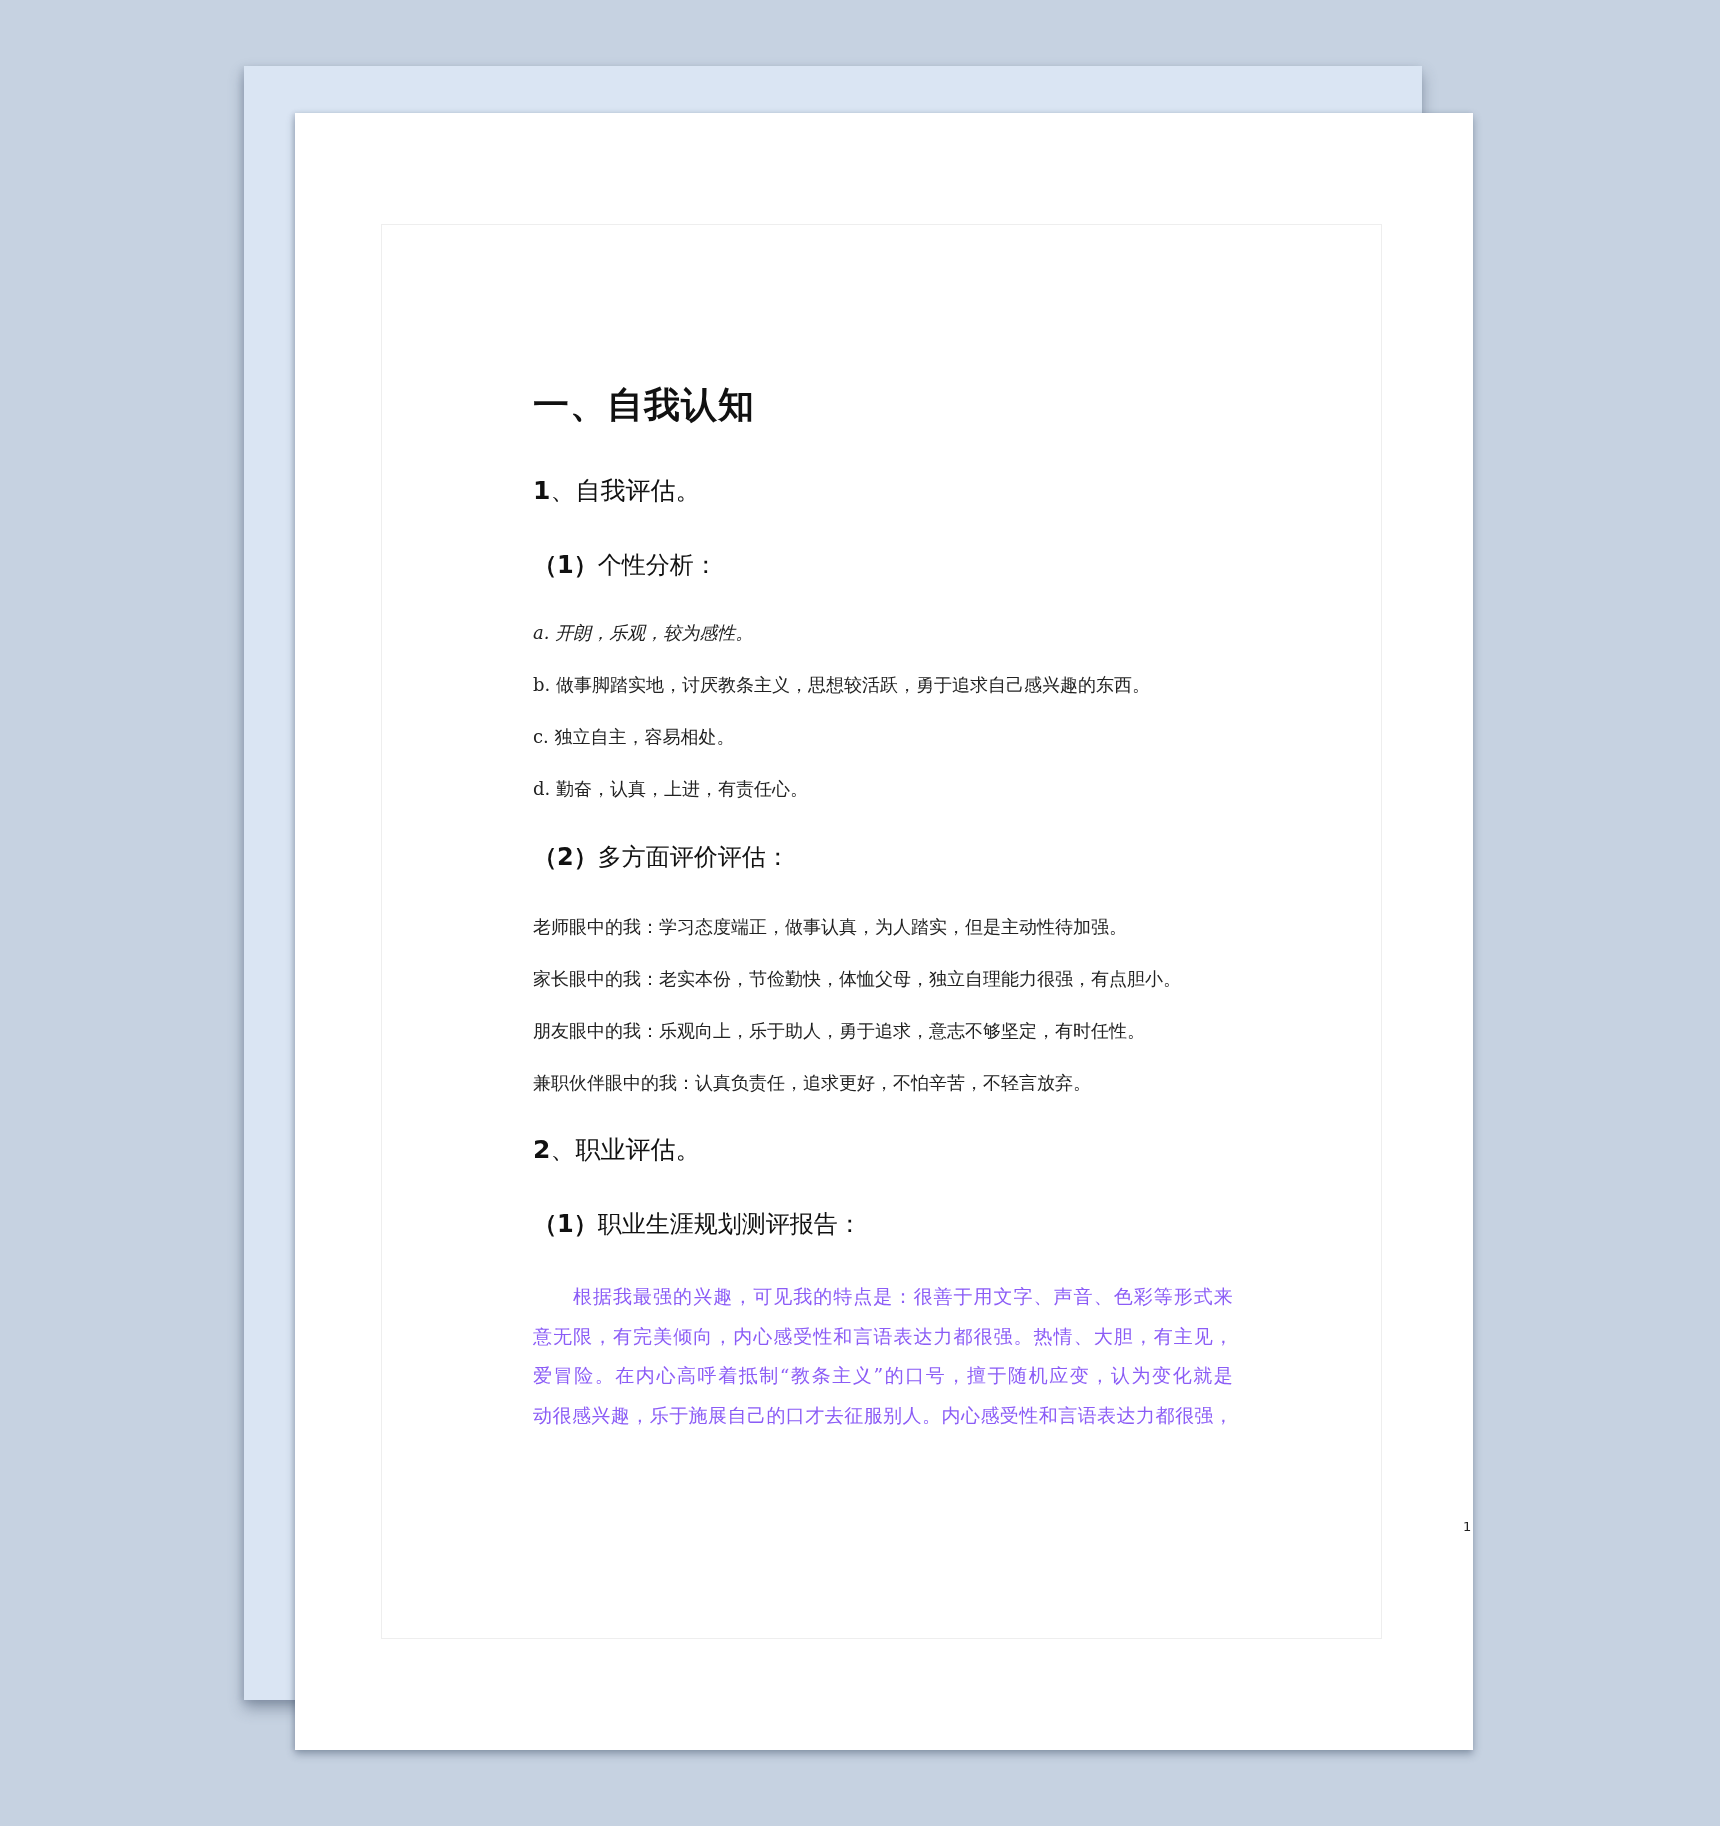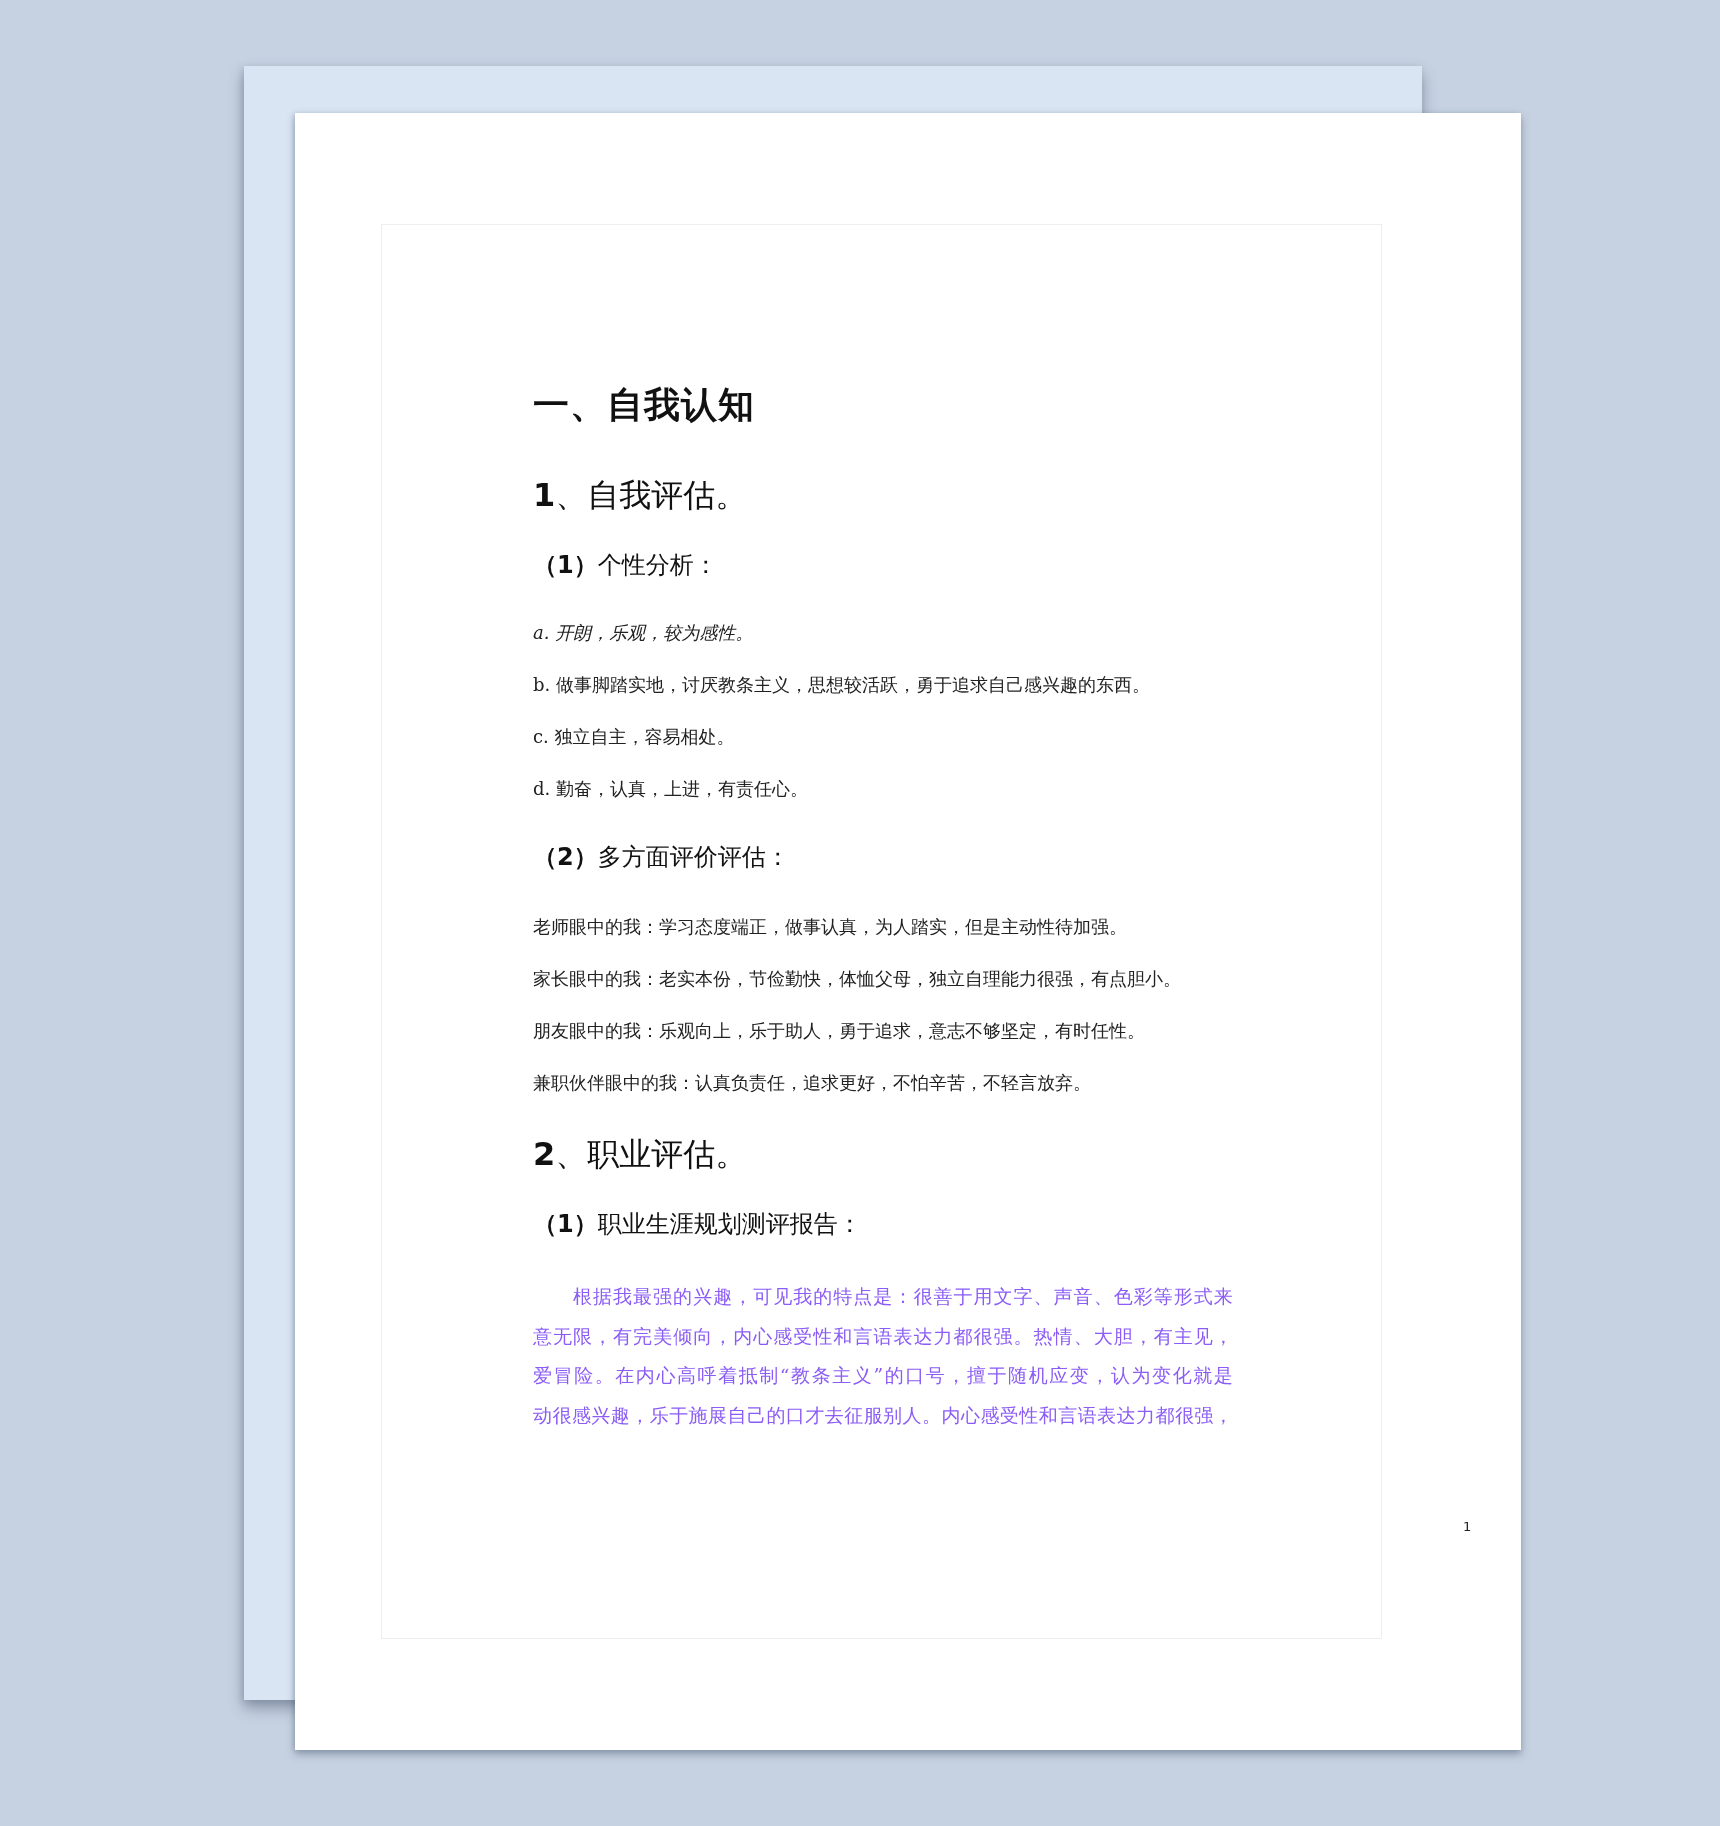--- a/index.html
+++ b/index.html
@@ -14,41 +14,40 @@
     position: absolute; left: 244px; top: 66px;
     width: 1178px; height: 1634px;
     background: #dae5f3;
     box-shadow: 0 8px 14px rgba(60,75,100,0.45), -2px 2px 6px rgba(60,75,100,0.15);
   }
   .front-page {
     position: absolute; left: 295px; top: 113px;
     width: 1178px; height: 1637px;
     background: #ffffff;
     box-shadow: 0 4px 8px rgba(60,75,100,0.45), -2px 0 4px rgba(60,75,100,0.12);
-    padding-left: 48px;
   }
   .inner-frame {
     position: absolute; left: 86px; top: 111px;
     width: 1001px; height: 1415px;
     border: 1px solid #eeeeee;
     box-sizing: border-box;
   }
   .content {
     position: absolute; left: 238px; top: 0; width: 700px;
   }
   .h1 {
     position: absolute; left: 0; top: 268px;
     font-family: "DejaVu Sans", "Liberation Sans", sans-serif;
     font-weight: bold; font-size: 36px; letter-spacing: 1px;
     white-space: nowrap; color: #111;
   }
   .h2 {
     position: absolute; left: 0;
     font-family: "DejaVu Sans", "Liberation Sans", sans-serif;
-    font-size: 32px; white-space: nowrap; color: #111;
+    font-size: 25px; white-space: nowrap; color: #111;
   }
   .h2 b, .h3 b { font-weight: bold; }
   .h3 {
     position: absolute; left: 0;
     font-family: "DejaVu Sans", "Liberation Sans", sans-serif;
     font-size: 24px; white-space: nowrap; color: #111;
   }
   .p {
     position: absolute; left: 0;
     font-size: 18px; white-space: nowrap; color: #222;

